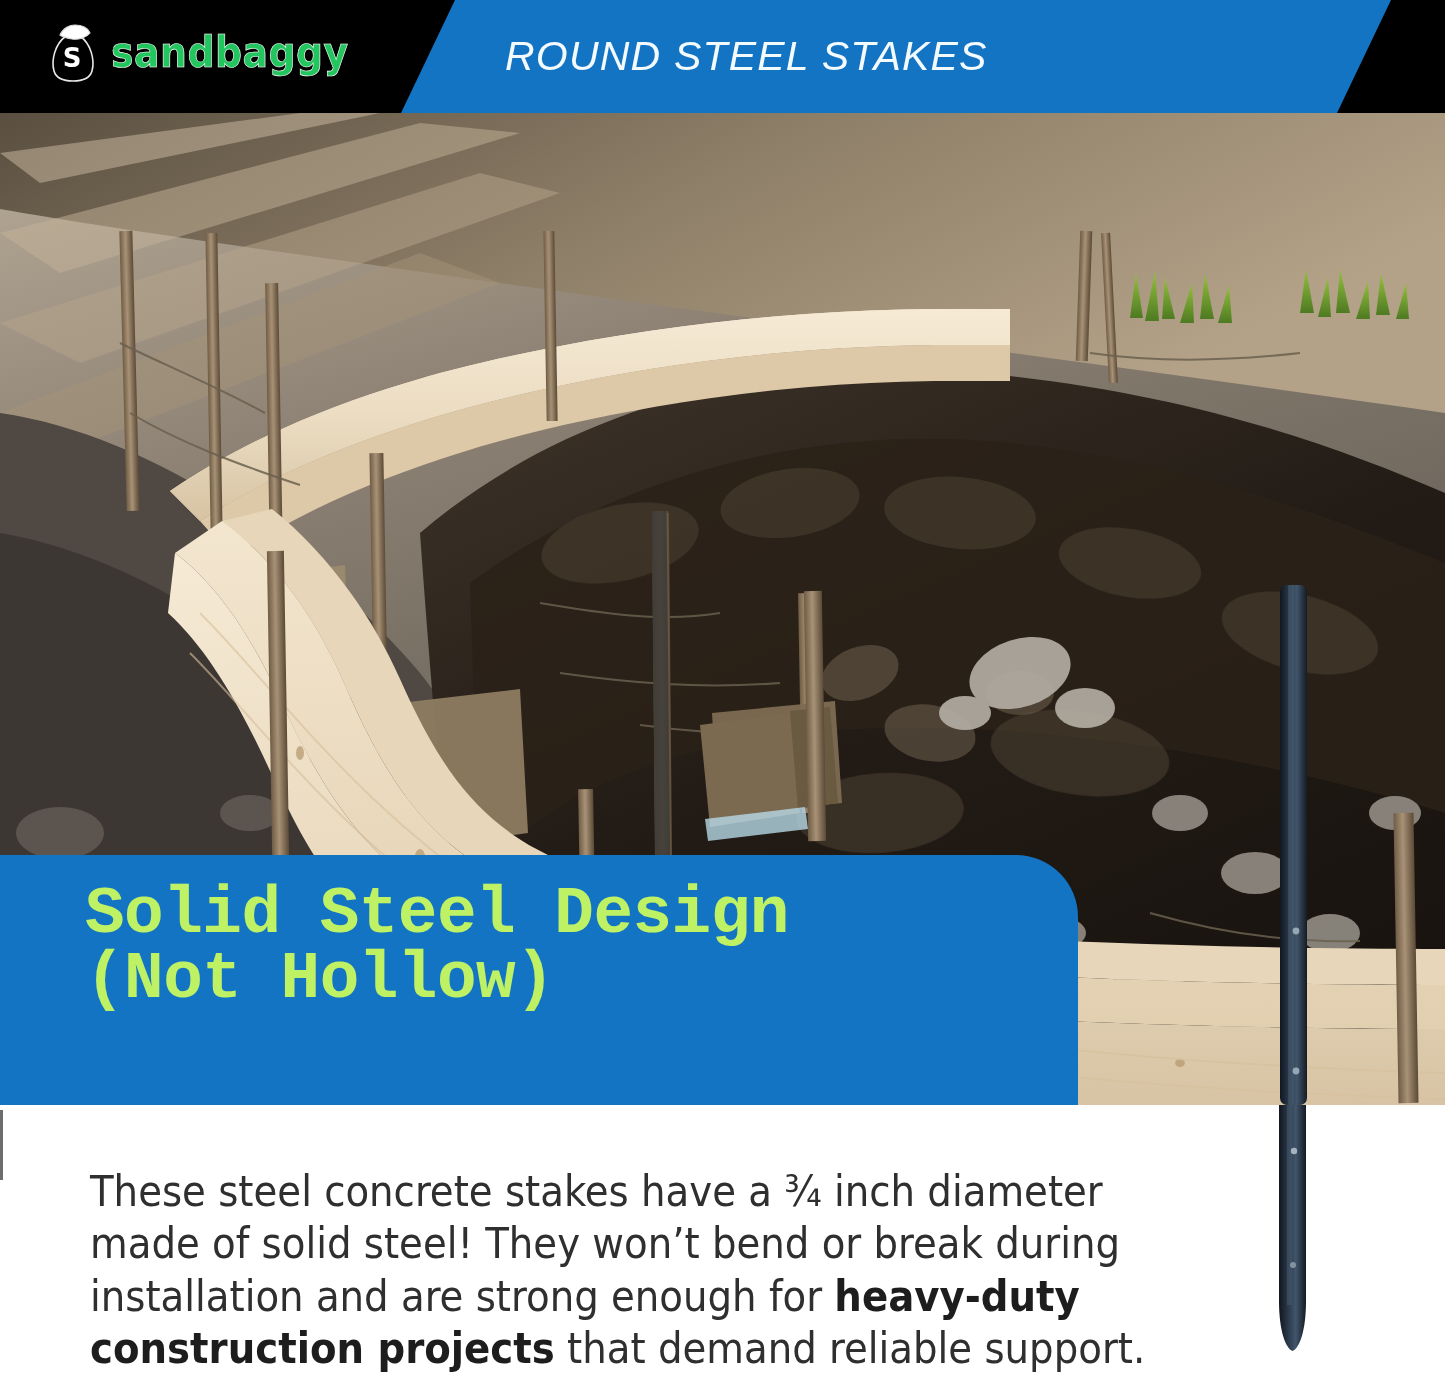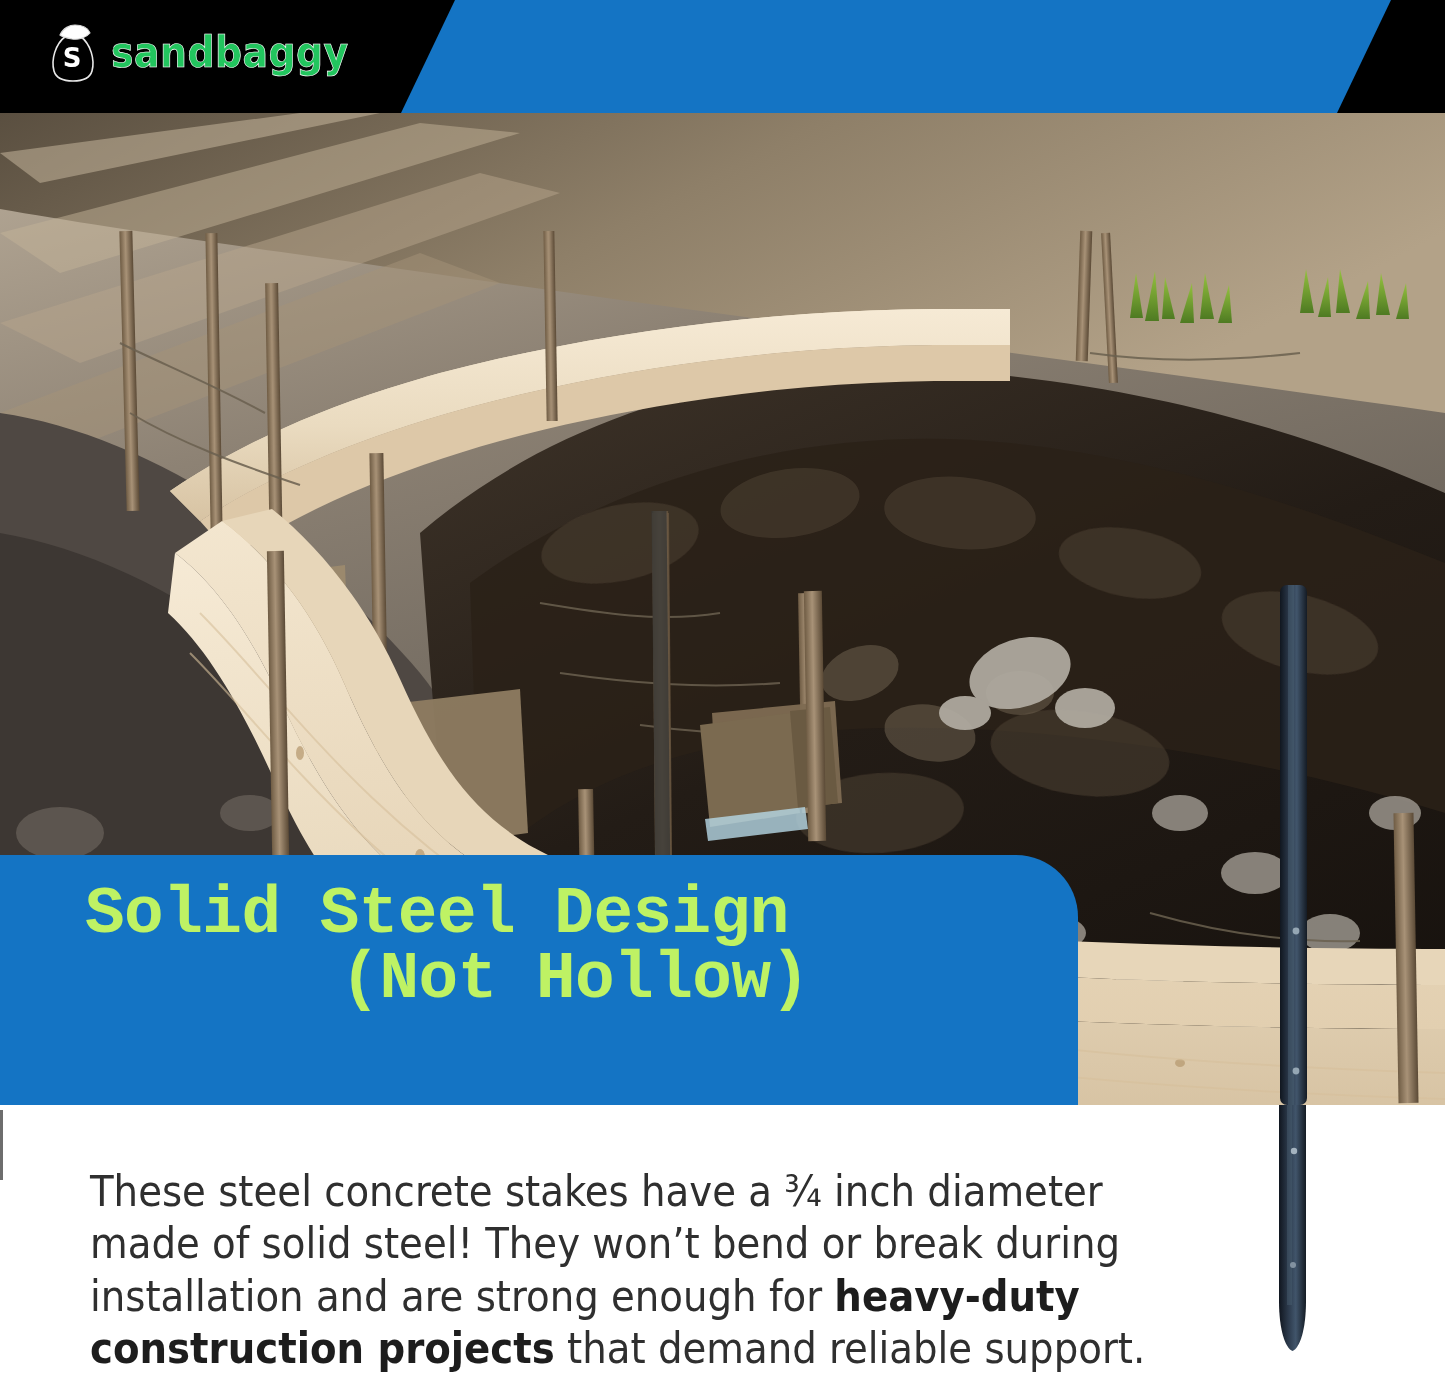--- a/index.html
+++ b/index.html
@@ -42,21 +42,21 @@
   .headline-panel {
     position:absolute; left:0; top:855px; width:1078px; height:250px;
     background:#1474c4; border-top-right-radius:62px; z-index:20;
   }
   .headline {
     position:absolute; left:85px; top:28px; width:980px;
     color:#bef264; font-size:66px; font-weight:bold; line-height:0.98;
     font-family:Liberation Mono, monospace;
     font-stretch:condensed; letter-spacing:-0.5px;
   }
-  .headline .l2 { display:block;text-align:center; }
+  .headline .l2 { display:block; }
 
   
   .body-area { position:absolute; left:0; top:1105px; width:1229px; height:283px; background:#fff; z-index:25; }
   .body-copy {
     position:absolute; left:90px; top:60px; width:1070px;
     color:#2f2f2f; font-size:43px; line-height:1.22; font-weight:400;
     font-family:"DejaVu Sans Condensed","Liberation Sans Narrow","Liberation Sans", sans-serif;
     font-stretch:condensed;
   }
   .body-copy b { font-weight:bold; color:#1d1d1d; }
@@ -72,20 +72,21 @@
     <span class="bag-icon">
       <svg viewBox="0 0 54 62" width="54" height="62">
         <path d="M20 14 C9 22, 5 38, 8 49 C10 56, 18 59, 27 59 C36 59, 44 56, 46 49 C49 38, 45 22, 34 14 Z" fill="#000" stroke="#e8e8e8" stroke-width="1.6"></path>
         <path d="M14 13 C17 6, 24 3, 29 3 C36 3, 42 6, 44 11 C40 16, 32 18, 26 17 C21 16, 16 15, 14 13 Z" fill="#ffffff" stroke="#d8d8d8" stroke-width="1.2"></path>
         <text x="26" y="45" font-family="DejaVu Sans, sans-serif" font-size="26" font-weight="bold" fill="#ffffff" text-anchor="middle">S</text>
       </svg>
     </span>
     <span class="brand-word">sandbaggy</span>
   </div>
 
+  <div class="header-tagline">ROUND STEEL STAKES</div>
 </div>
 
 <div class="photo">
   <svg viewBox="0 0 1445 992" preserveAspectRatio="none">
     <defs>
       <linearGradient id="gravelG" x1="0" y1="0" x2="0.4" y2="1">
         <stop offset="0" stop-color="#b9ac99"></stop>
         <stop offset="0.35" stop-color="#8d8274"></stop>
         <stop offset="1" stop-color="#55504a"></stop>
       </linearGradient>

